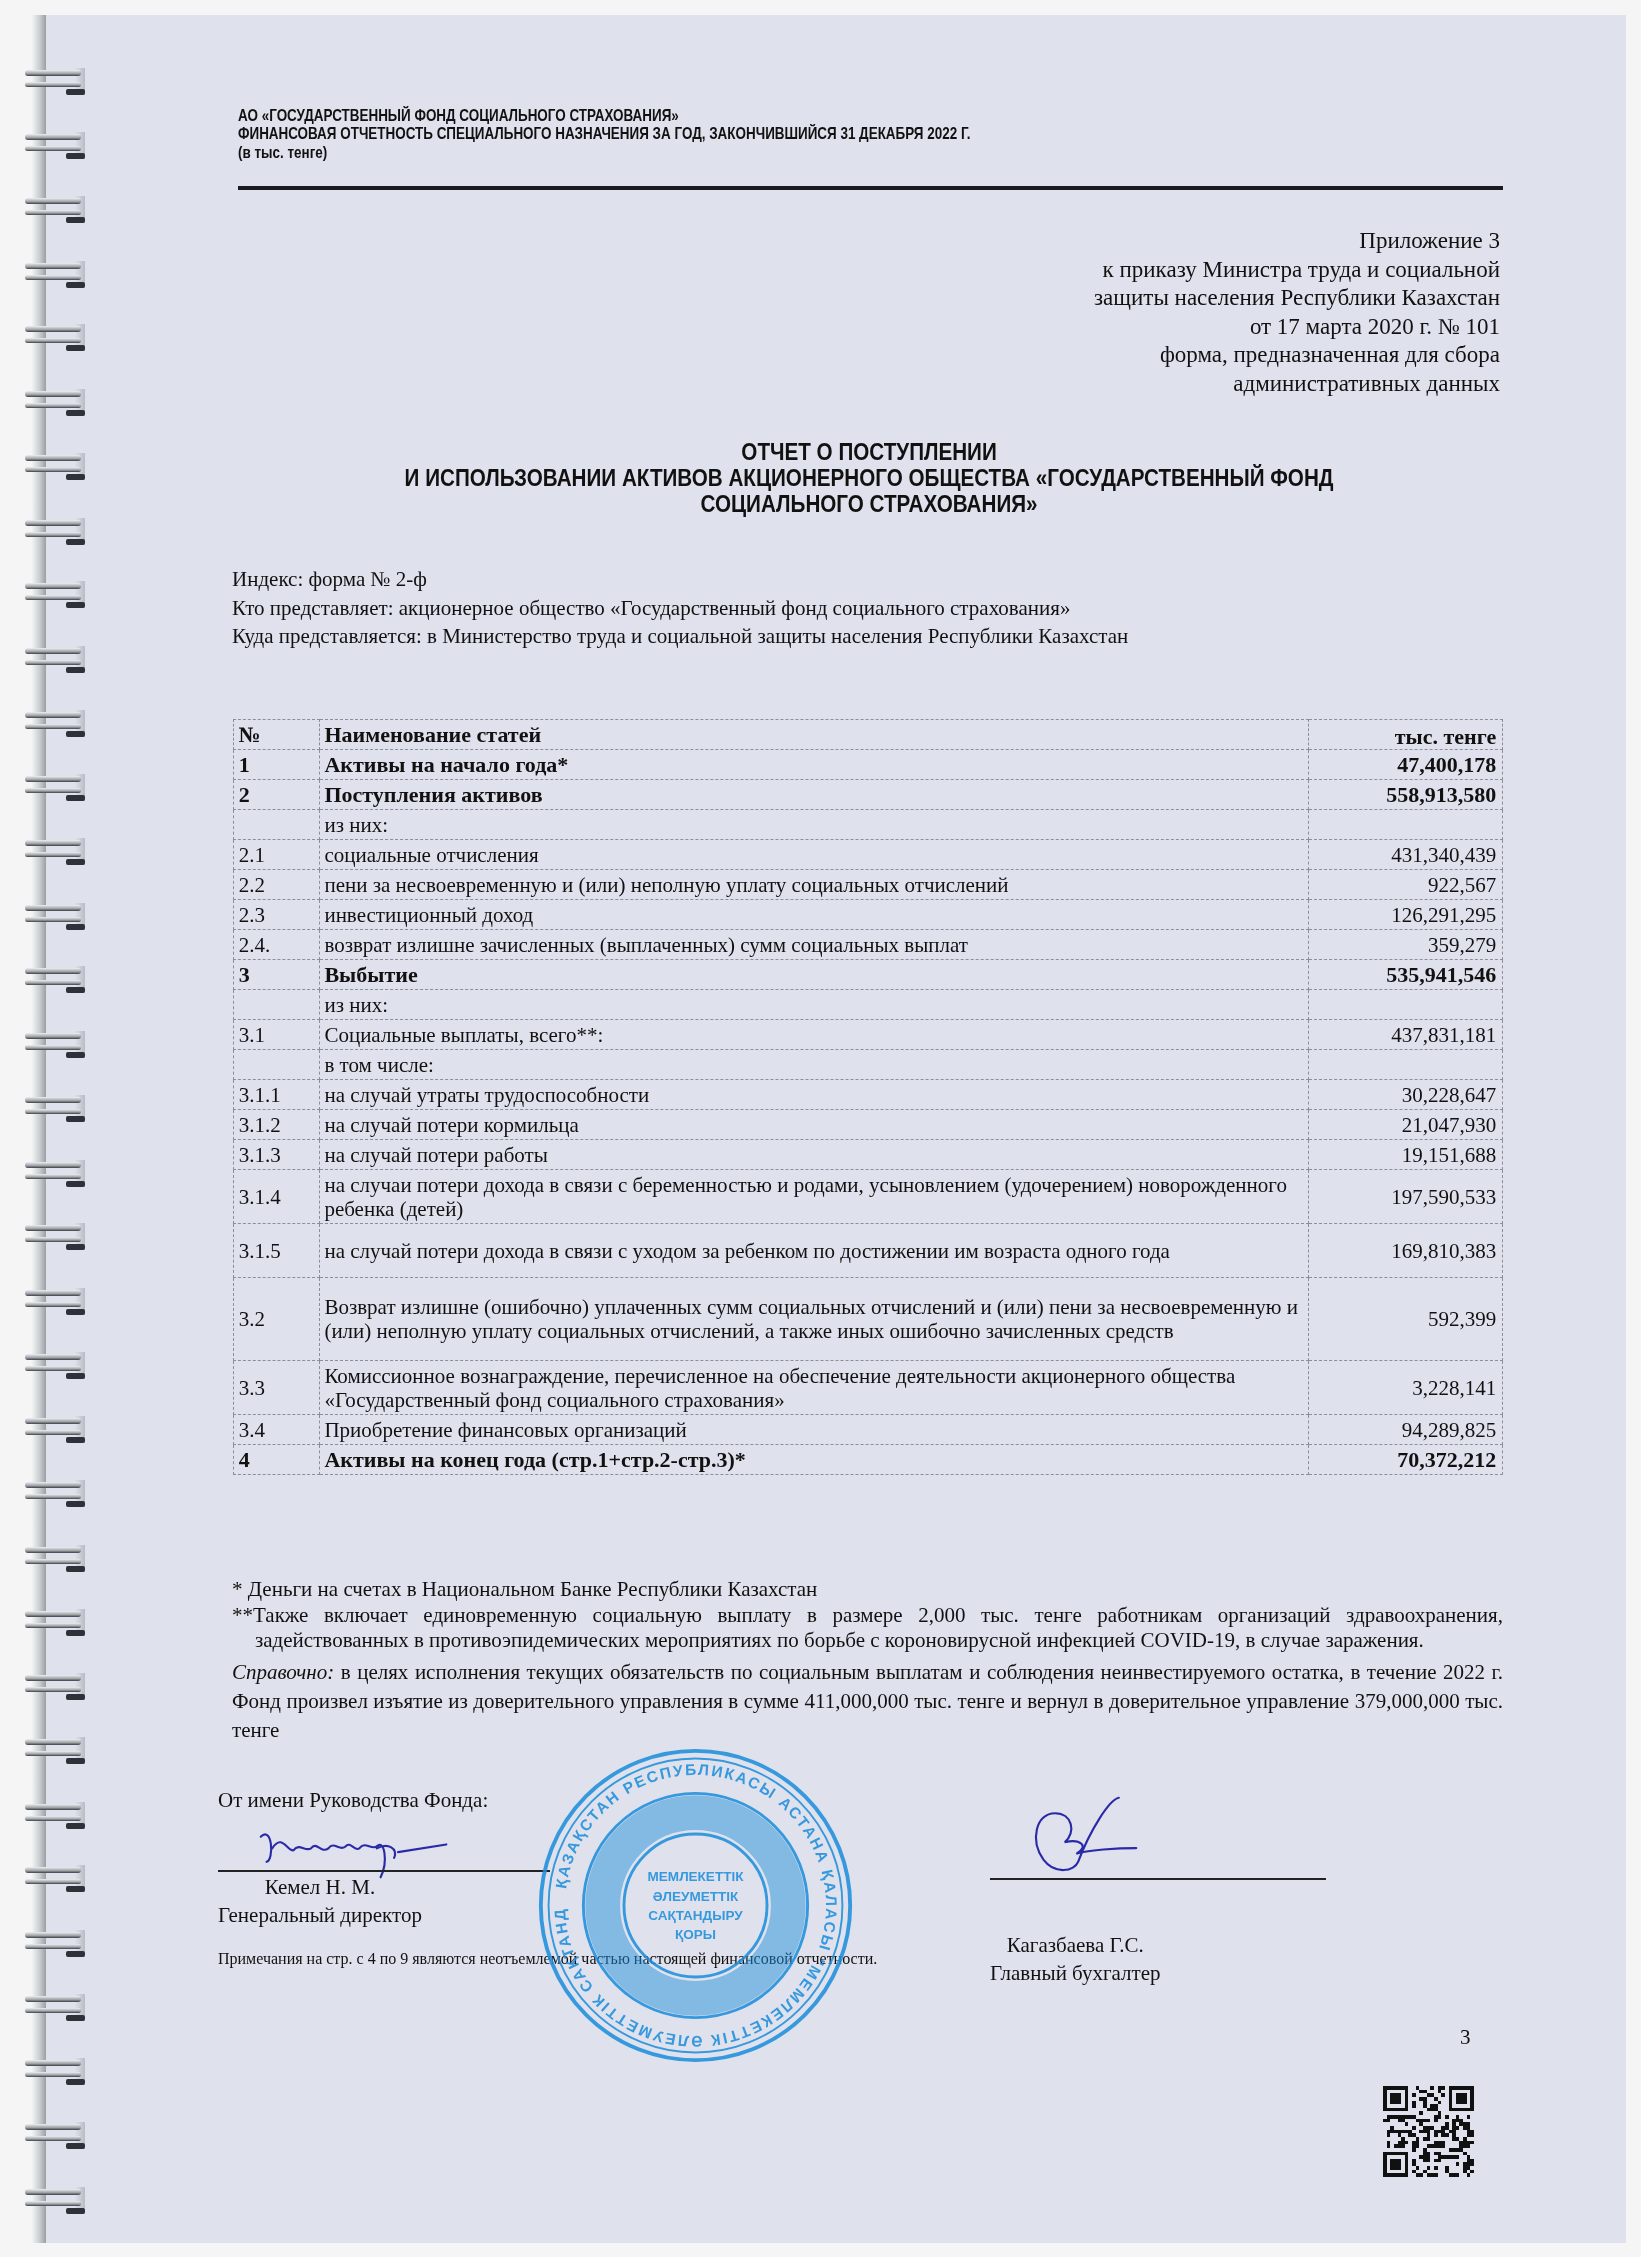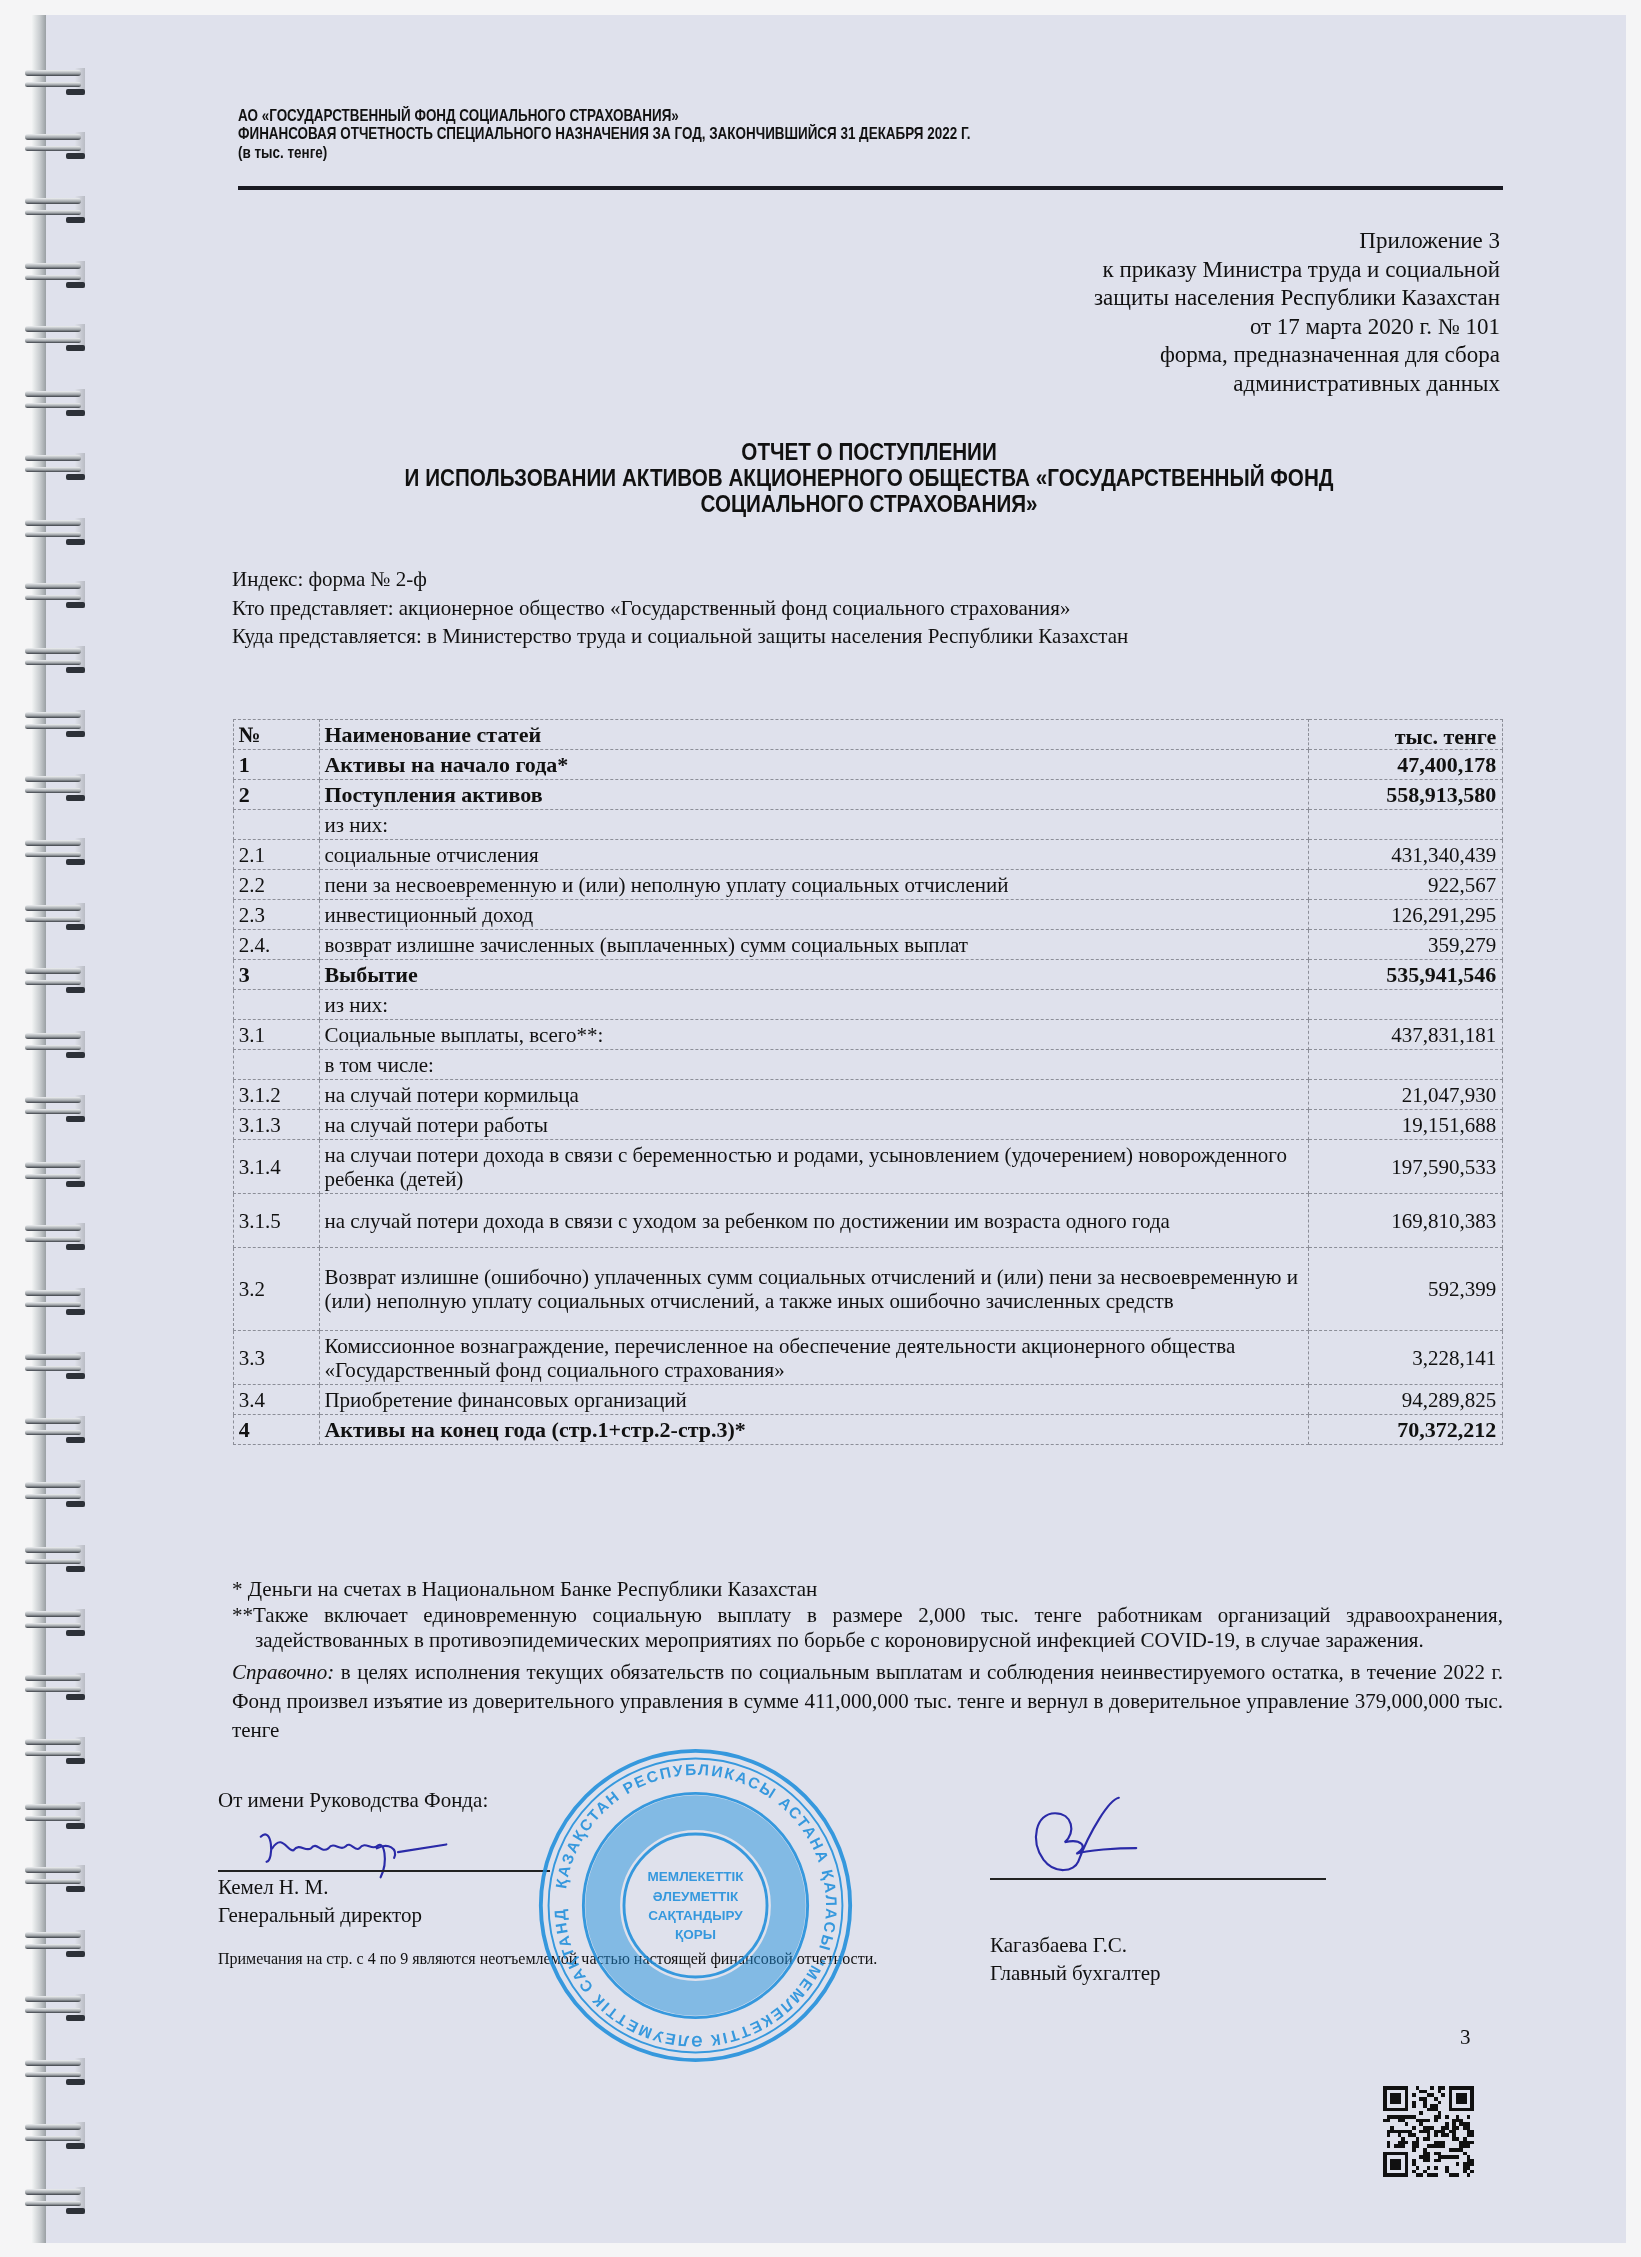--- a/index.html
+++ b/index.html
@@ -69,21 +69,21 @@
 
   .notes { position: absolute; left: 232px; top: 1545px; width: 1271px; font-size: 21px; line-height: 25.6px; margin-top: 32px; }
   .notes p { margin: 0; text-align: justify; }
   .notes .hang { padding-left: 23px; text-indent: -23px; }
   .notes .ref { margin-top: 3.9px; line-height: 29px; }
   .notes em { font-style: italic; }
 
   .behalf { position: absolute; left: 218px; top: 1788px; font-size: 21px; }
 
   .sig-line { position: absolute; height: 1.9px; background: #222; }
-  .sig-name { position: absolute; font-size: 21px; line-height: 28px; }
+  .sig-name { position: absolute; font-size: 21px; line-height: 28px; text-align: center; }
 
   .footer-note { position: absolute; left: 218px; top: 1950px; font-size: 16px; white-space: nowrap; }
   .page-num { position: absolute; left: 1460px; top: 2025px; font-size: 21px; }
 
   .qr { position: absolute; left: 1383px; top: 2086px; width: 91px; height: 91px; }
   .stamp { position: absolute; left: 536px; top: 1746px; width: 319px; height: 319px; }
   .sig-svg { position: absolute; }
 </style>
 </head>
 <body>
@@ -381,20 +381,25 @@
       </tr>
       <tr class="r1">
         <td class="num">3.1</td>
         <td>Социальные выплаты, всего**:</td>
         <td class="val">437,831,181</td>
       </tr>
       <tr class="r1">
         <td class="num"></td>
         <td>в том числе:</td>
         <td class="val"></td>
+      </tr>
+      <tr class="r1">
+        <td class="num">3.1.1</td>
+        <td>на случай утраты трудоспособности</td>
+        <td class="val">30,228,647</td>
       </tr>
       <tr class="r1">
         <td class="num">3.1.2</td>
         <td>на случай потери кормильца</td>
         <td class="val">21,047,930</td>
       </tr>
       <tr class="r1">
         <td class="num">3.1.3</td>
         <td>на случай потери работы</td>
         <td class="val">19,151,688</td>

